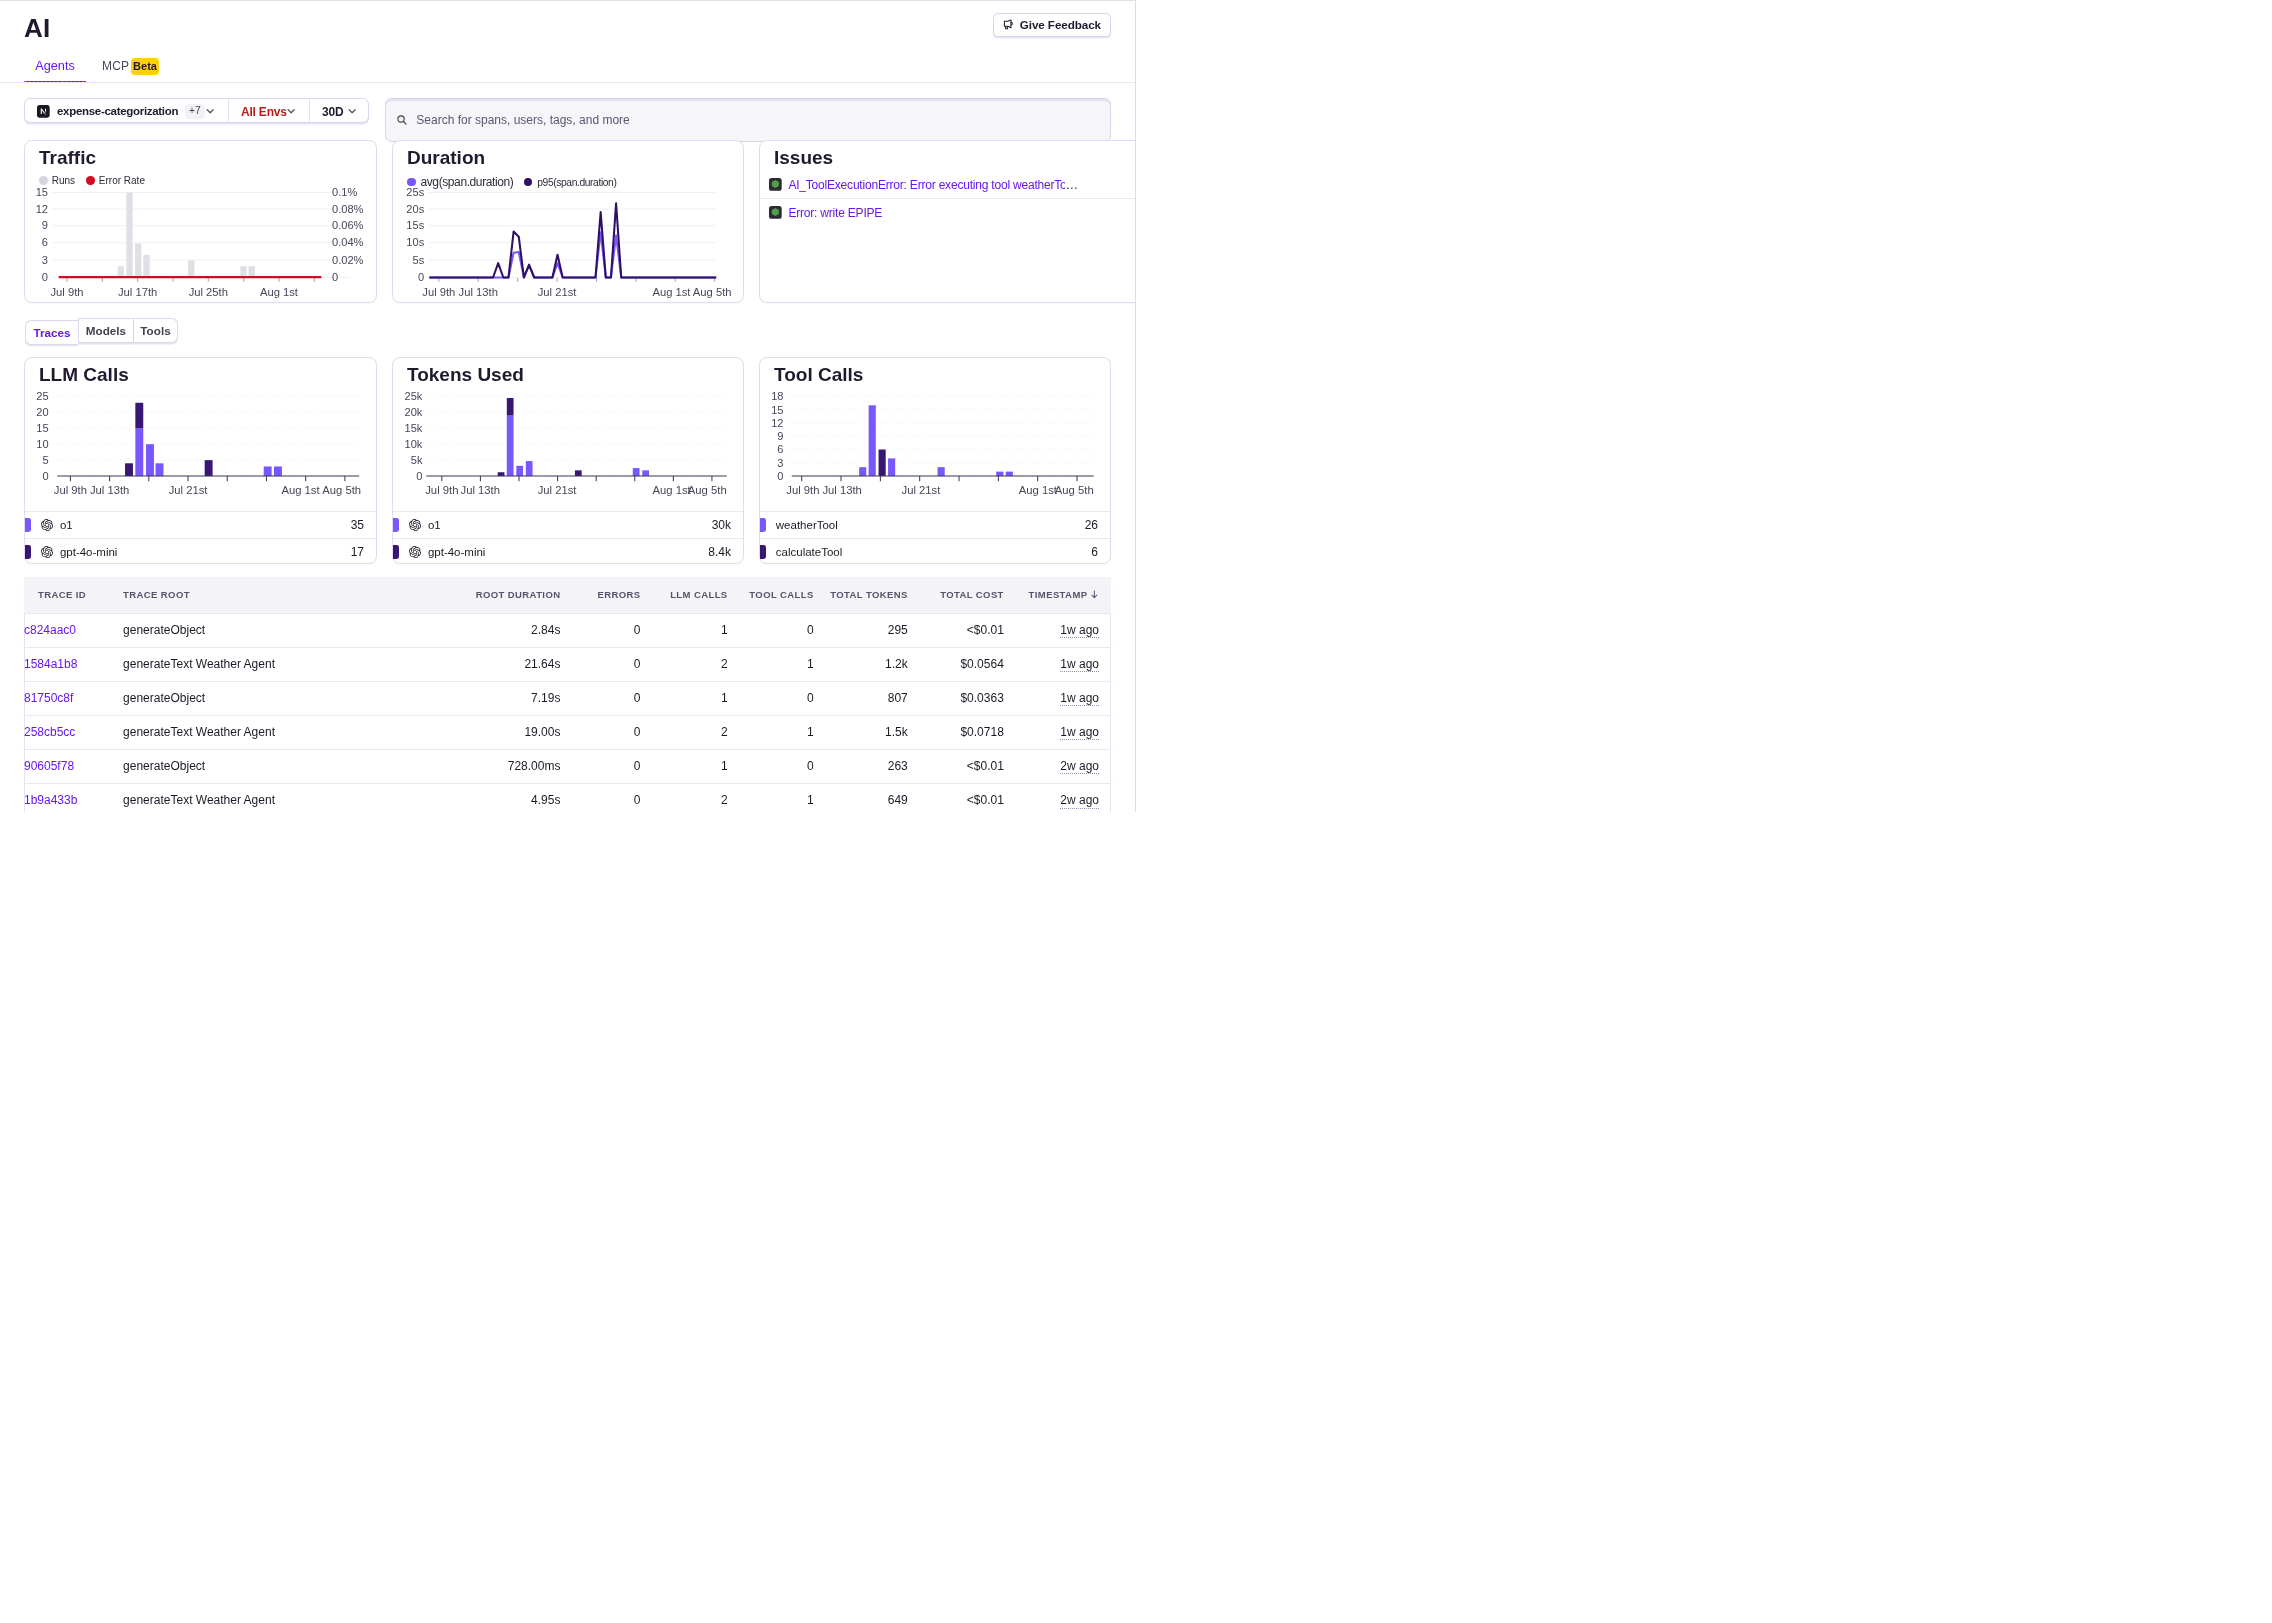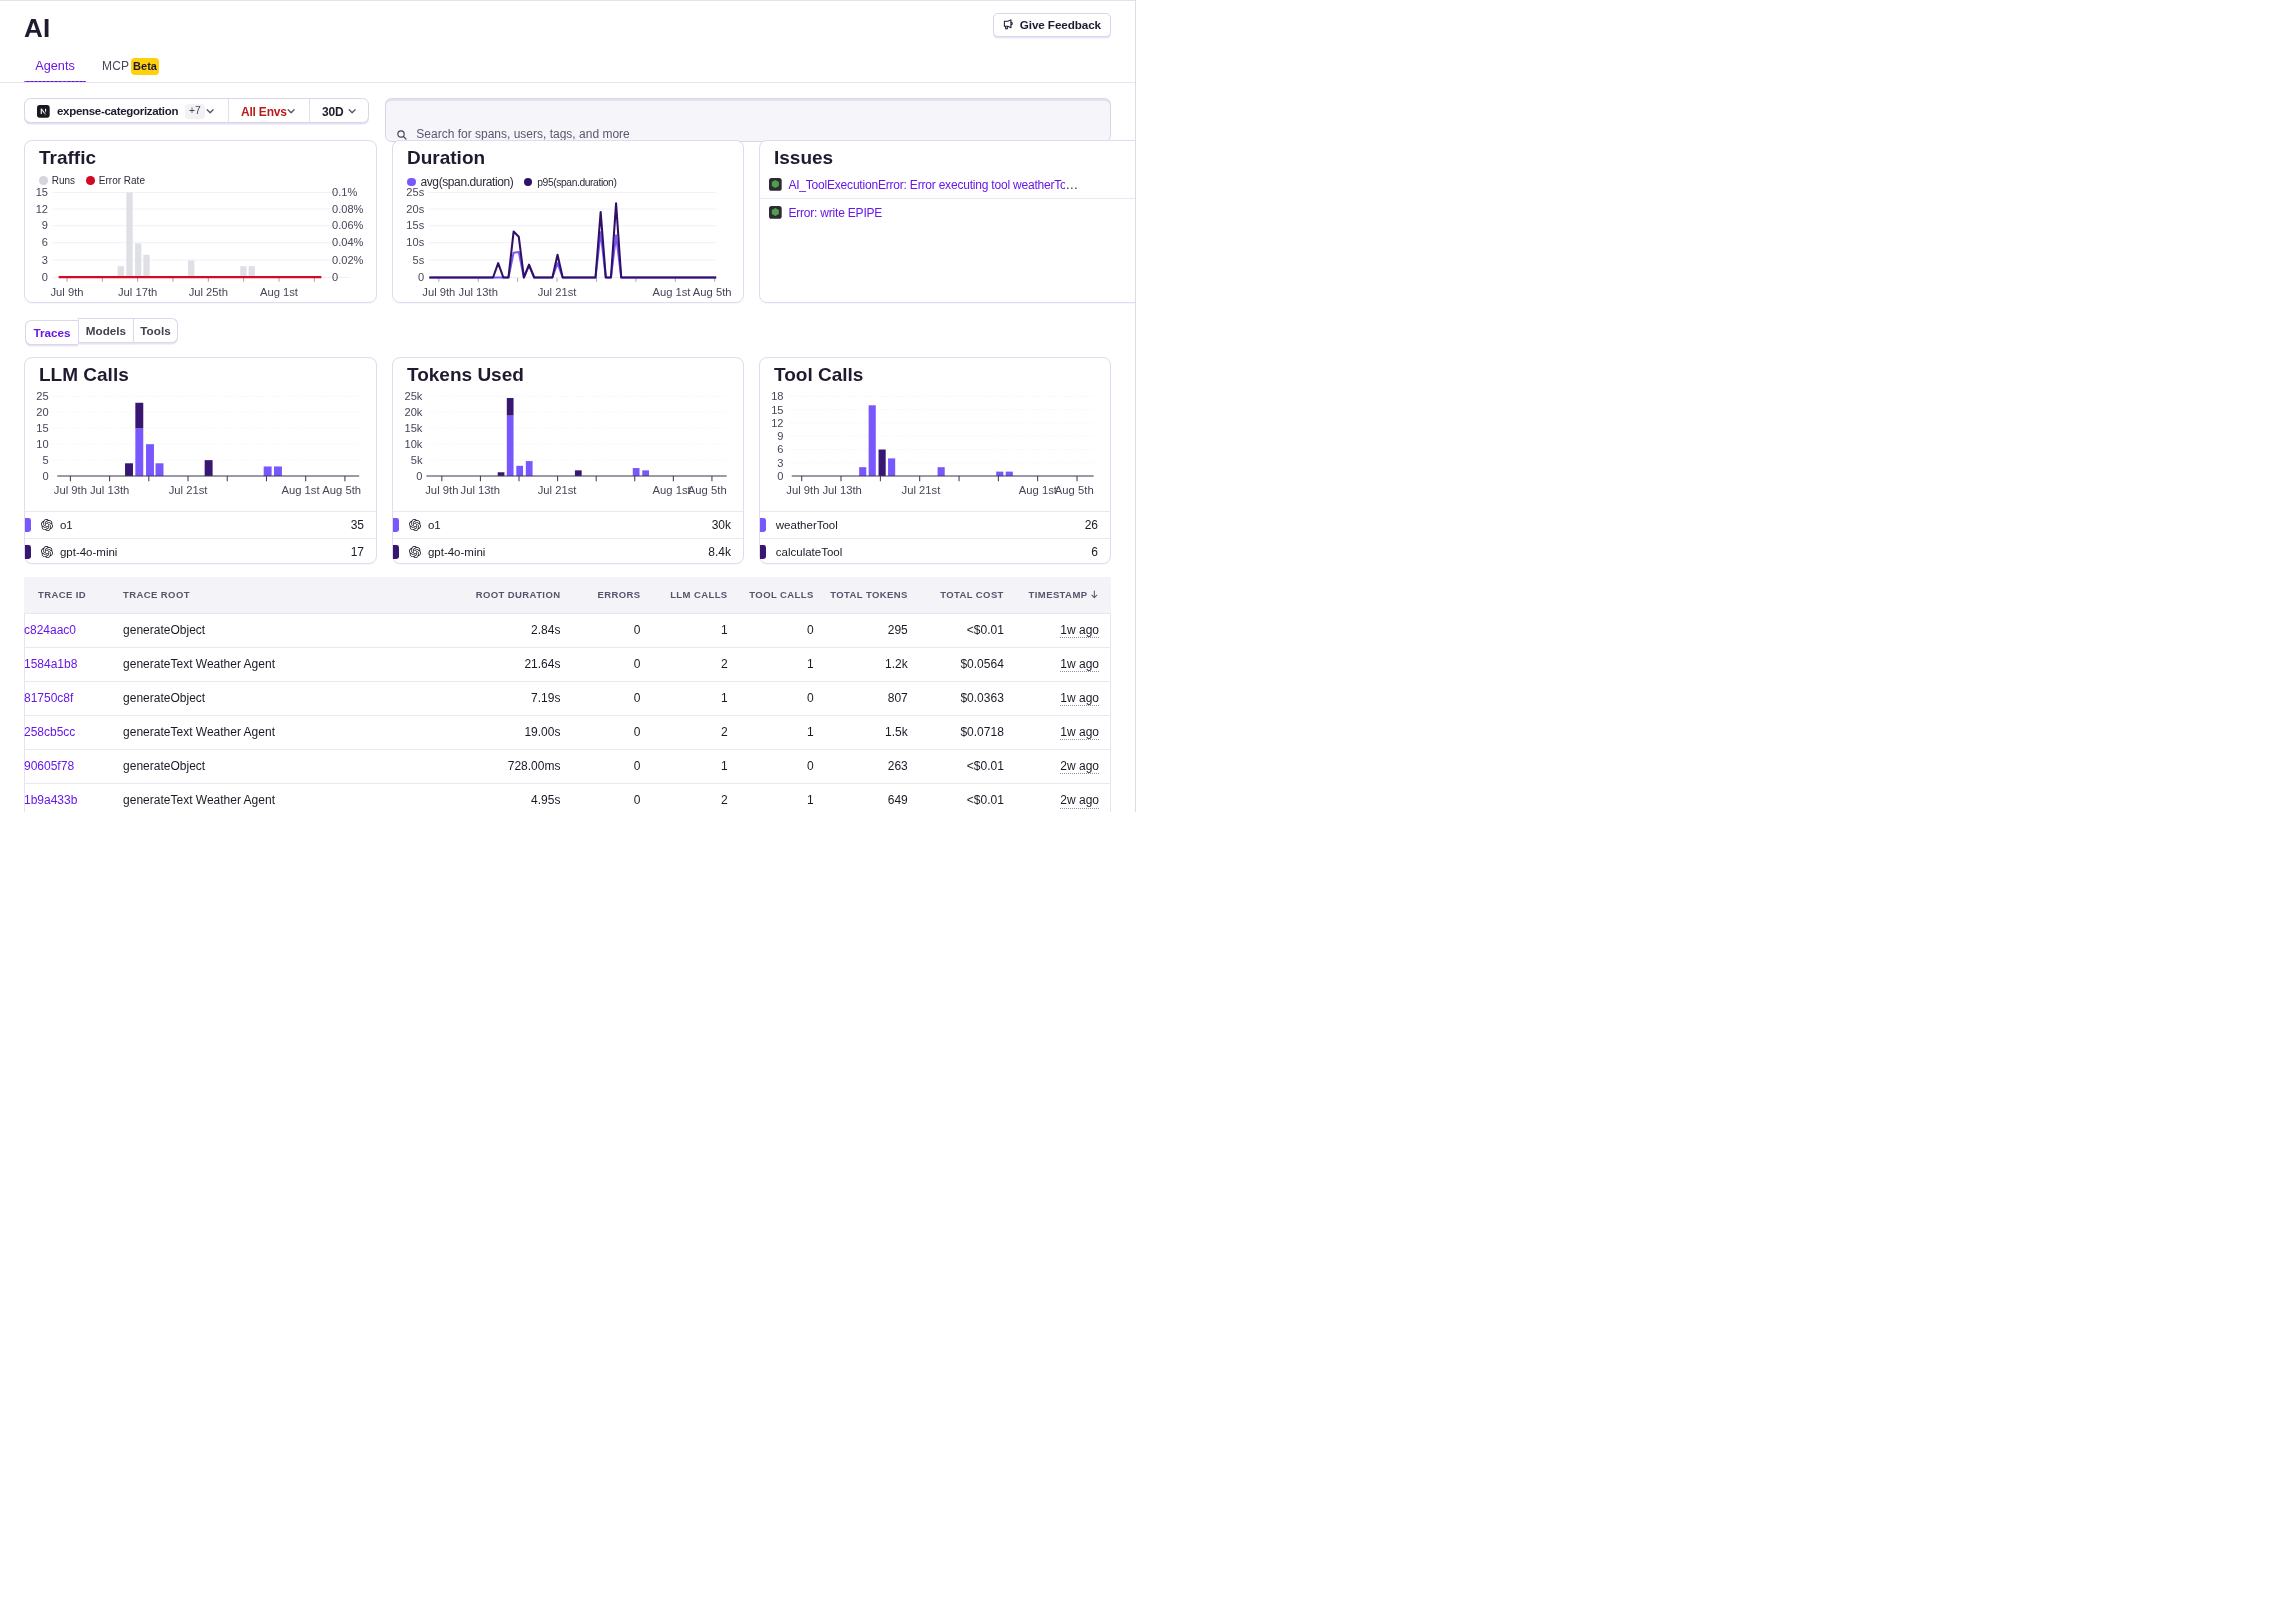--- a/index.html
+++ b/index.html
@@ -14,21 +14,21 @@
 .tab1{position:absolute;left:24px;top:55px;width:62px;height:28px;line-height:22px;text-align:center;font-size:12.7px;color:#6717e8;font-weight:500}
 .tab1 .ul{position:absolute;left:0;bottom:-0.4px;width:100%;height:2.4px;border-radius:1.6px;
  background:repeating-linear-gradient(45deg,#6012dd 0 1.4px,#8147f2 1.4px 2.9px)}
 .tab2{position:absolute;left:102px;top:59px;font-size:12px;color:#4b4658;font-weight:500;letter-spacing:0.2px}
 .beta{position:absolute;left:131px;top:58px;width:28px;height:17px;background:#ffd00e;color:#211a2e;
  font-size:11px;font-weight:700;border-radius:4px;text-align:center;line-height:17px}
 .filters{position:absolute;left:24px;top:98px;width:345px;height:25px;border:0.8px solid #dbd5ec;
  border-radius:6.3px;background:#fff;box-shadow:0 1.6px 0 #e6e0f4;display:flex;align-items:center}
 .fa{position:absolute}
 .search{position:absolute;left:385px;top:98px;width:726px;height:44px;background:#f6f5fa;
- border:0.8px solid #d9d4ea;border-radius:6.3px;box-shadow:inset 0 2px 0 #e5e0f2;display:flex;align-items:flex-end;
+ border:0.8px solid #d9d4ea;border-radius:6.3px;box-shadow:inset 0 2px 0 #e5e0f2;display:flex;align-items:center;
  padding-left:10.3px;gap:8px;color:#5c566e;font-size:12px}
 .card{position:absolute;background:#fff;border:0.8px solid #e0dbef;border-radius:8px;box-shadow:0 0.8px 0.8px rgba(80,70,140,.04)}
 .ct{position:absolute;left:14px;top:6.3px;font-size:19px;font-weight:700;color:#211a2e}
 .plot{position:absolute;left:0;top:0}
 .leg{position:absolute;left:14px;top:34px;display:flex;align-items:center;gap:4px;font-size:10px;color:#2f2b3a}
 .dot{width:8.7px;height:8.7px;border-radius:50%;display:inline-block}
 .seg2b{position:absolute;background:#fff;border:0.8px solid #dcd7eb;box-shadow:0 1.6px 0 #e8e4f4;
  font-size:11.7px;font-weight:700;color:#46404f;display:flex;align-items:center;justify-content:center}
 .lrow{position:absolute;left:0;width:100%;height:27px;display:flex;align-items:center;border-top:0.8px solid #eae7f2}
 .chip{width:6.3px;height:14px;border-radius:0 2.4px 2.4px 0;margin-right:9.5px}

